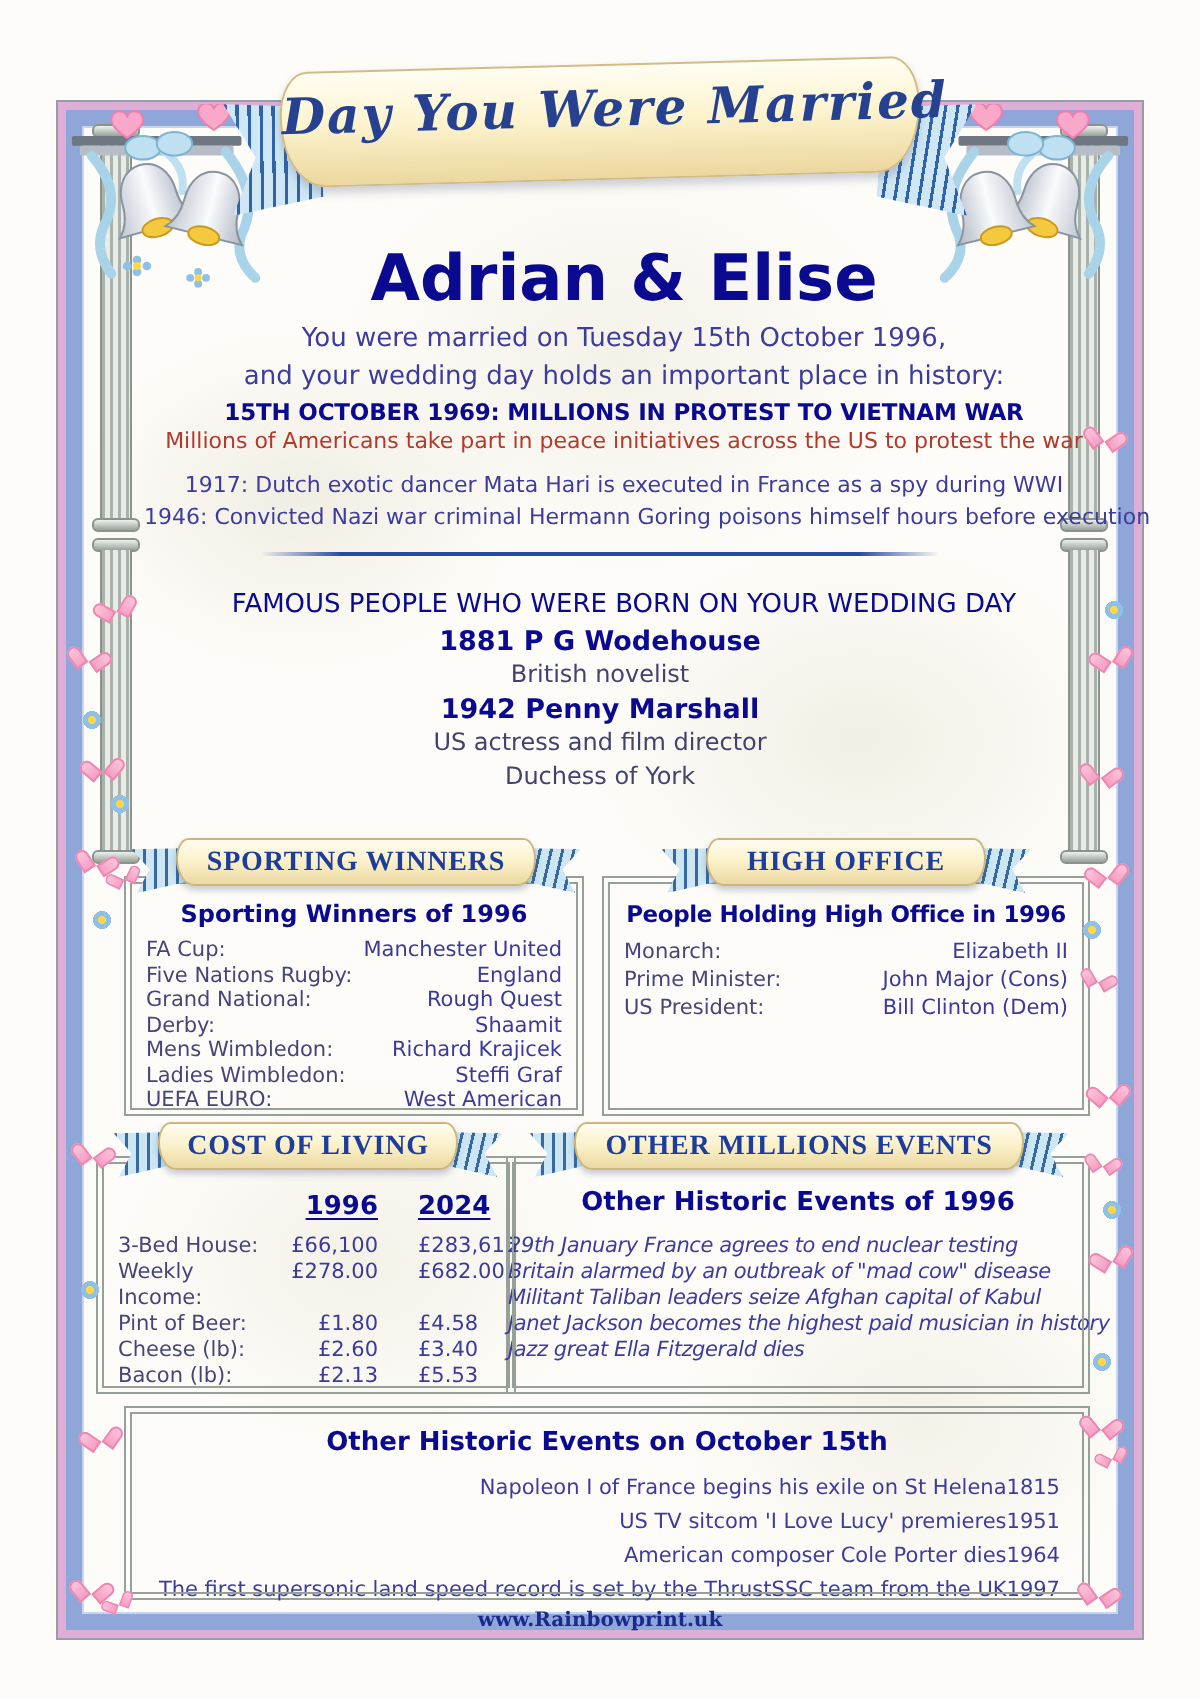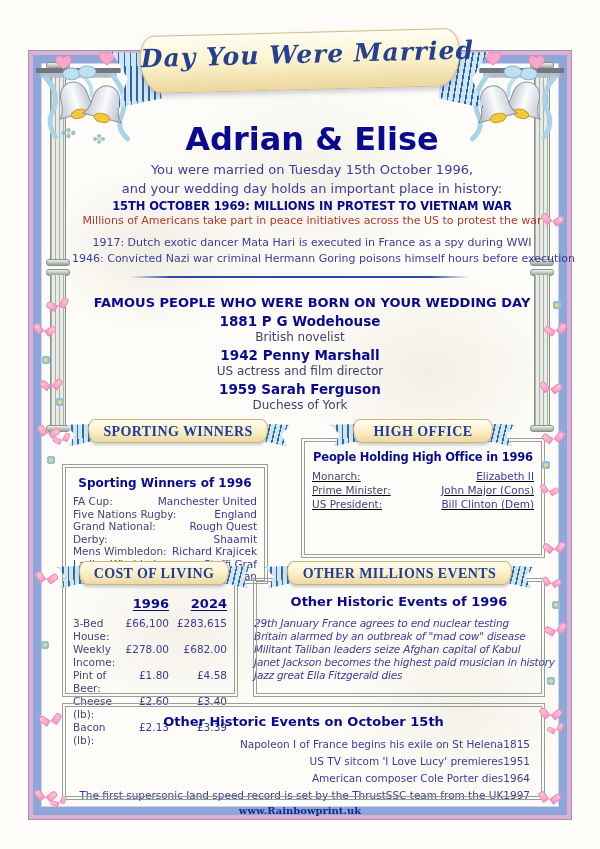--- a/index.html
+++ b/index.html
@@ -64,44 +64,44 @@
   
   .cline { position:absolute; left:48px; right:48px; text-align:center; white-space:nowrap; z-index:4;margin-left:24px; }
   .couple-title { top:120px; font-size:32px; font-weight:bold; color:#0a0a90; letter-spacing:0; }
   .intro { top:160px; font-size:13px; line-height:19px; color:#3c3c9c; white-space:normal; }
   .headline { top:199px; font-size:11.5px; font-weight:bold; color:#0a0a90; letter-spacing:-0.1px; }
   .headline-sub { top:214px; font-size:11px; color:#b4392b; }
   .fact1 { top:236px; font-size:11px; color:#3c3c9c; }
   .fact2 { top:252px; font-size:11px; color:#3c3c9c; }
   .divider { position:absolute; top:276px; left:130px; width:340px; height:2px; z-index:2;
     background:linear-gradient(90deg, rgba(42,74,160,0), #2a4aa0 12%, #2a4aa0 88%, rgba(42,74,160,0)); }
-  .born-head { top:295px; font-size:13px; font-weight:bold; color:#0a0a90; }
+  .born-head { top:295px; font-size:13px; font-weight:normal; color:#0a0a90; }
   .born-list { position:absolute; top:313px; left:48px; right:48px; text-align:center; z-index:4; }
   .born-name { font-size:13.5px; font-weight:bold; color:#0a0a90; line-height:17px; }
   .born-desc { font-size:12px; color:#42426e; line-height:15px; margin-bottom:2px; }
   
   .dbox { position:absolute; border:1px solid #96a098; z-index:2; }
   .dbox::before { content:""; position:absolute; inset:2px; border:1px solid #96a098; pointer-events:none; }
-  .box-sporting { left:62px;  top:464px; width:206px; height:120px; }
+  .box-sporting { left:62px;  top:438px; width:230px; height:120px; }
   .box-office   { left:301px; top:438px; width:244px; height:120px; }
-  .box-cost     { left:62px;  top:578px; width:176px; height:119px; }
+  .box-cost     { left:48px;  top:578px; width:210px; height:119px; }
   .box-events   { left:253px; top:578px; width:292px; height:119px; }
   .box-oct15    { left:62px;  top:703px; width:483px; height:97px; }
   .box-head { text-align:center; font-weight:bold; color:#0a0a90; white-space:nowrap; }
   .box-sporting .box-head, .box-office .box-head { margin-top:10px; font-size:12px; line-height:16px; }
   .box-office .box-head { letter-spacing:-0.2px; font-size:11.5px; }
   .trows { margin:4px 10px 0; }
   .trow { display:flex; justify-content:space-between; line-height:12.5px; font-size:10.5px; }
   .tl { color:#45457a; } .tv { color:#3a3a9a; text-align:right; }
-  .box-office .trow { line-height:14px;text-decoration:underline; }
+  .box-office .trow { line-height:14px; }
   
   .crow { display:flex; margin:0 10px; font-size:10.5px; line-height:13px; }
   .cl { flex:1; text-align:left; color:#45457a; }
   .c1 { width:52px; text-align:right; color:#3a3a9a; }
-  .c2 { width:58px; text-align:right; color:#3a3a9a; }
+  .c2 { width:58px; text-align:left; color:#3a3a9a;padding-left:20px; }
   .chead { margin-top:18px; margin-bottom:7px; }
   .chead .c1, .chead .c2 { font-size:13px; font-weight:bold; color:#0a0a90;
     text-decoration:underline; text-underline-offset:2px; }
   
   .box-events .box-head { margin-top:14px; font-size:13px; line-height:17px; }
   .ev-lines { margin-top:7px; text-align:left;font-style:italic; }
   .ev-line { font-size:10.5px; line-height:13px; color:#3c3c9c; letter-spacing:-0.2px; white-space:nowrap; }
   
   .box-oct15 .box-head { margin-top:9px; font-size:13px; line-height:17px; }
   .oct-rows { margin:6px 14px 0; }
@@ -268,21 +268,20 @@
   <div class="born-list">
     <div>
       <div class="born-name">1881 P G Wodehouse</div>
       <div class="born-desc">British novelist</div>
     </div>
     <div>
       <div class="born-name">1942 Penny Marshall</div>
       <div class="born-desc">US actress and film director</div>
     </div>
     <div>
-      <div class="born-name">1959 Sarah Ferguson</div>
       <div class="born-desc">Duchess of York</div>
     </div>
   </div>
 
   <div class="dbox box-sporting">
     <div class="box-head">Sporting Winners of 1996</div>
     <div class="trows">
       <div class="trow">
           <span class="tl">FA Cup:</span>
           <span class="tv">Manchester United</span>
@@ -354,21 +353,21 @@
         <span class="c2">£4.58</span>
       </div>
     <div class="crow">
         <span class="cl">Cheese (lb):</span>
         <span class="c1">£2.60</span>
         <span class="c2">£3.40</span>
       </div>
     <div class="crow">
         <span class="cl">Bacon (lb):</span>
         <span class="c1">£2.13</span>
-        <span class="c2">£3.39</span>
+        <span class="c2">£5.53</span>
       </div>
   </div>
 
   <div class="dbox box-events">
     <div class="box-head">Other Historic Events of 1996</div>
     <div class="ev-lines">
       <div class="ev-line">29th January France agrees to end nuclear testing</div>
       <div class="ev-line">Britain alarmed by an outbreak of "mad cow" disease</div>
       <div class="ev-line">Militant Taliban leaders seize Afghan capital of Kabul</div>
       <div class="ev-line">Janet Jackson becomes the highest paid musician in history</div>

